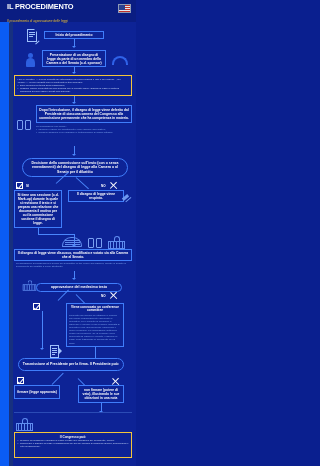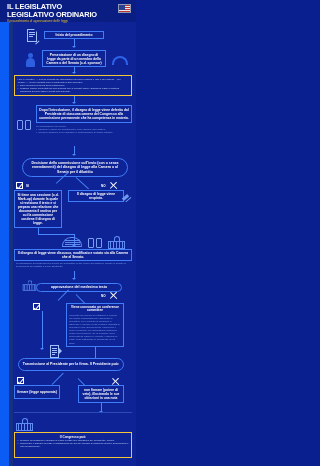--- a/index.html
+++ b/index.html
@@ -274,22 +274,21 @@
 </head>
 <body>
 
 <div id="page">
 
   <div class="leftbar"></div>
   <div class="leftbar2"></div>
 
   <div class="header">
     <div class="title">
-      <div>IL LEGISLATIVO</div>
-      <div>LEGISLATIVO ORDINARIO</div>
+      <div>IL PROCEDIMENTO</div>
     </div>
     <div class="flag">
       <div class="stripes"></div>
         <div class="canton"></div>
     </div>
   </div>
   <div class="subtitle">Il procedimento di approvazione delle leggi</div>
 
   <div class="icon ic-doc" style="left:27px; top:29px;">
     <div class="page"></div>

